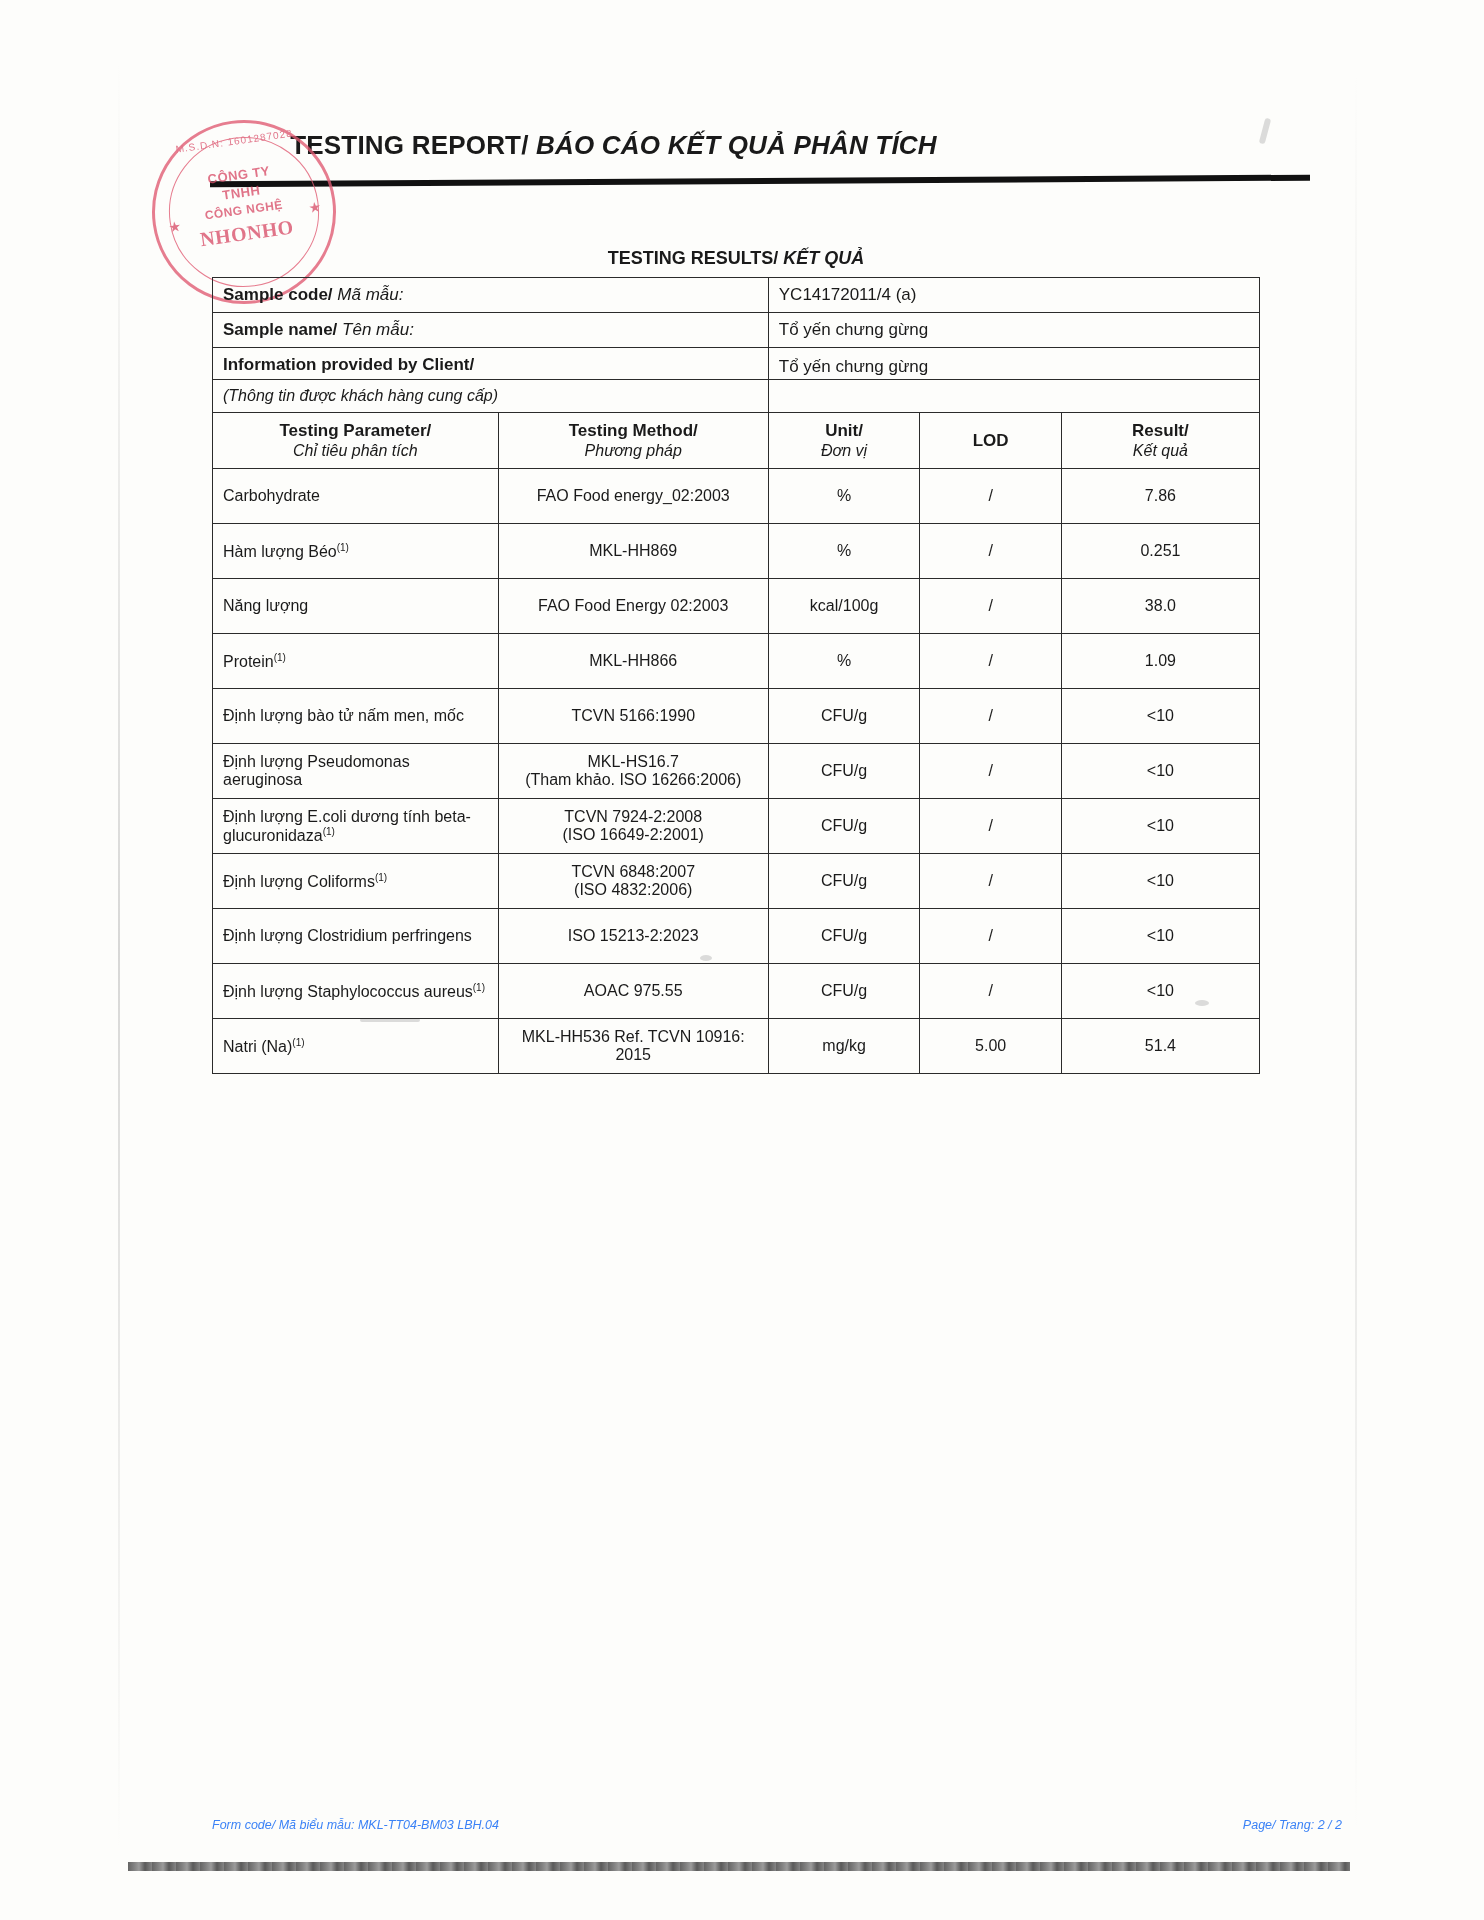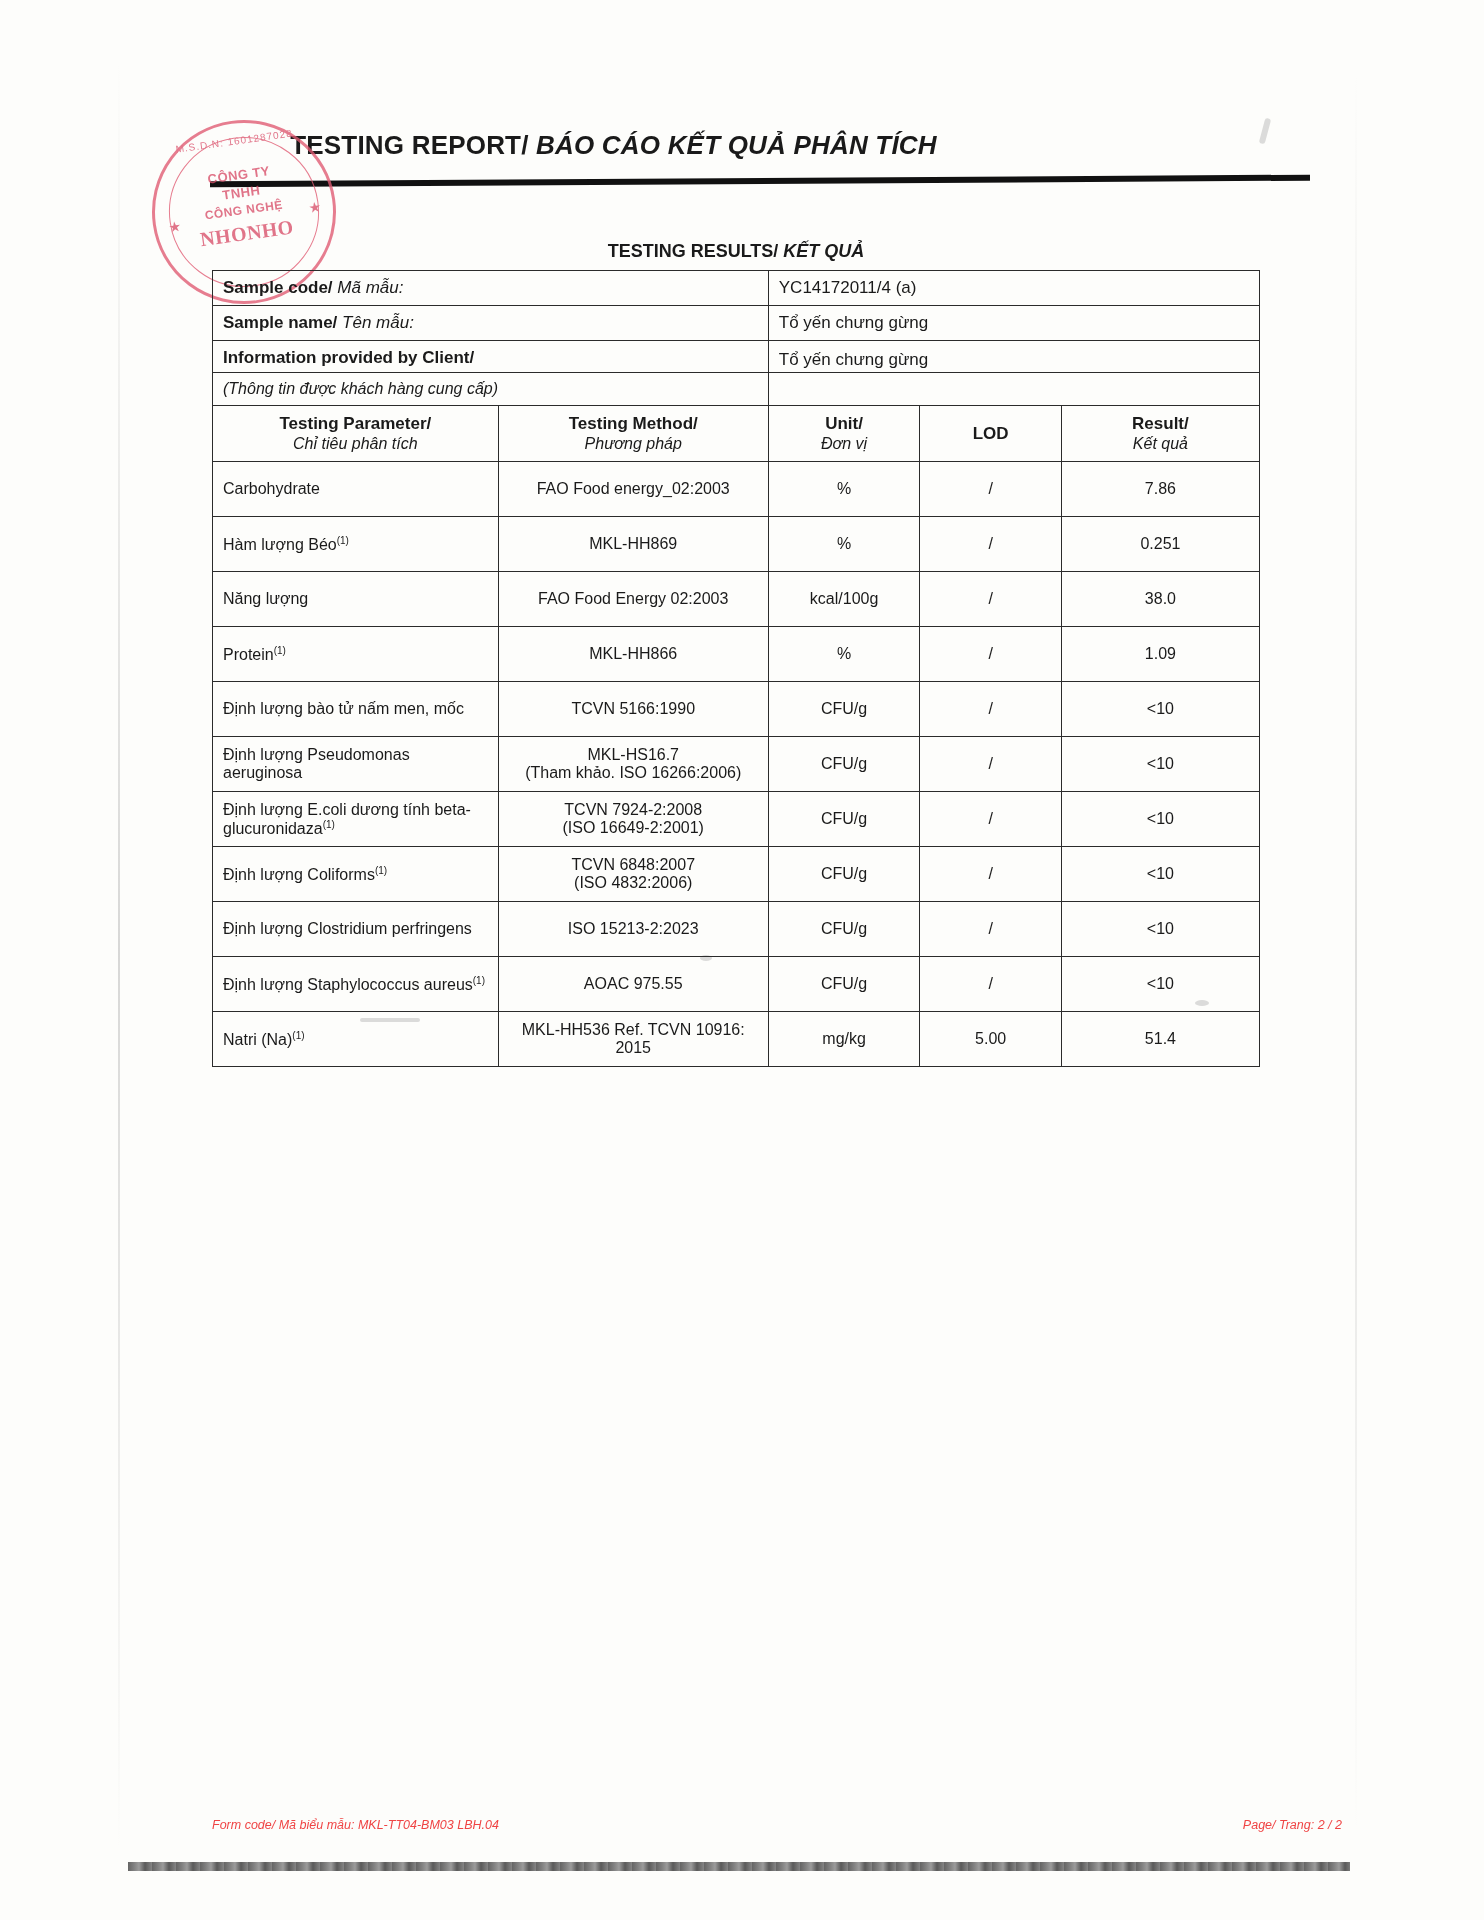--- a/index.html
+++ b/index.html
@@ -107,21 +107,21 @@
     color: #d94f6a;
     font-size: 14px;
   }
   .star-l { left: 12px; top: 86px; }
   .star-r { right: 12px; top: 86px; }
 
   
   .tbl {
     position: absolute;
     left: 212px;
-    top: 235px;
+    top: 242px;
     width: 1048px;
     border-collapse: collapse;
     font-size: 16px;
   }
   .tbl td, .tbl th {
     border: 1px solid #2b2b2b;
     padding: 7px 10px;
     vertical-align: middle;
   }
   .results-banner td {
@@ -180,21 +180,21 @@
   sup { font-size: 10px; }
   .row td { height: 40px; }
 
   .footer {
     position: absolute;
     left: 212px;
     top: 1818px;
     width: 1130px;
     font-size: 12.5px;
     font-style: italic;
-    color: #ef4444;
+    color: #3b82f6;
     display: flex;
     justify-content: space-between;
   }
   .footer .fleft { }
   .footer .fright { }
 
   
   .speckle {
     position: absolute;
     background: rgba(120,120,120,0.25);

